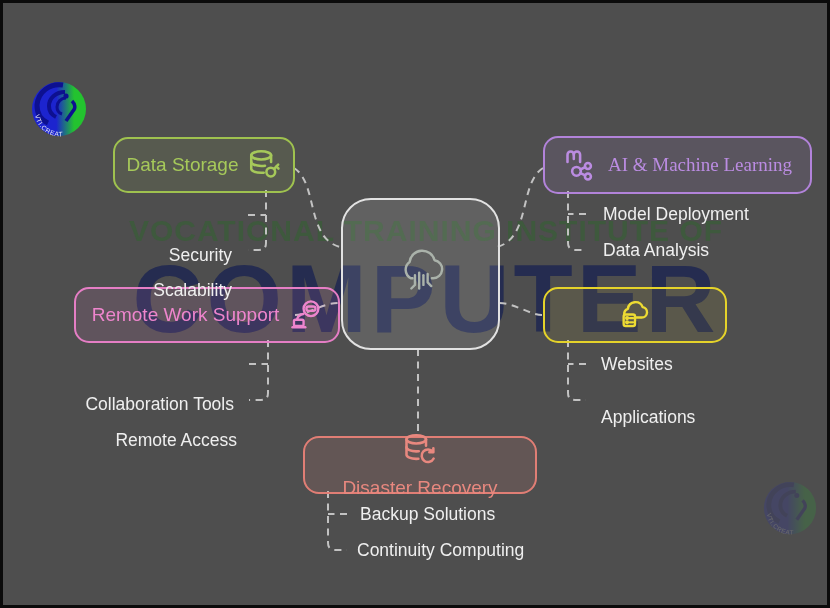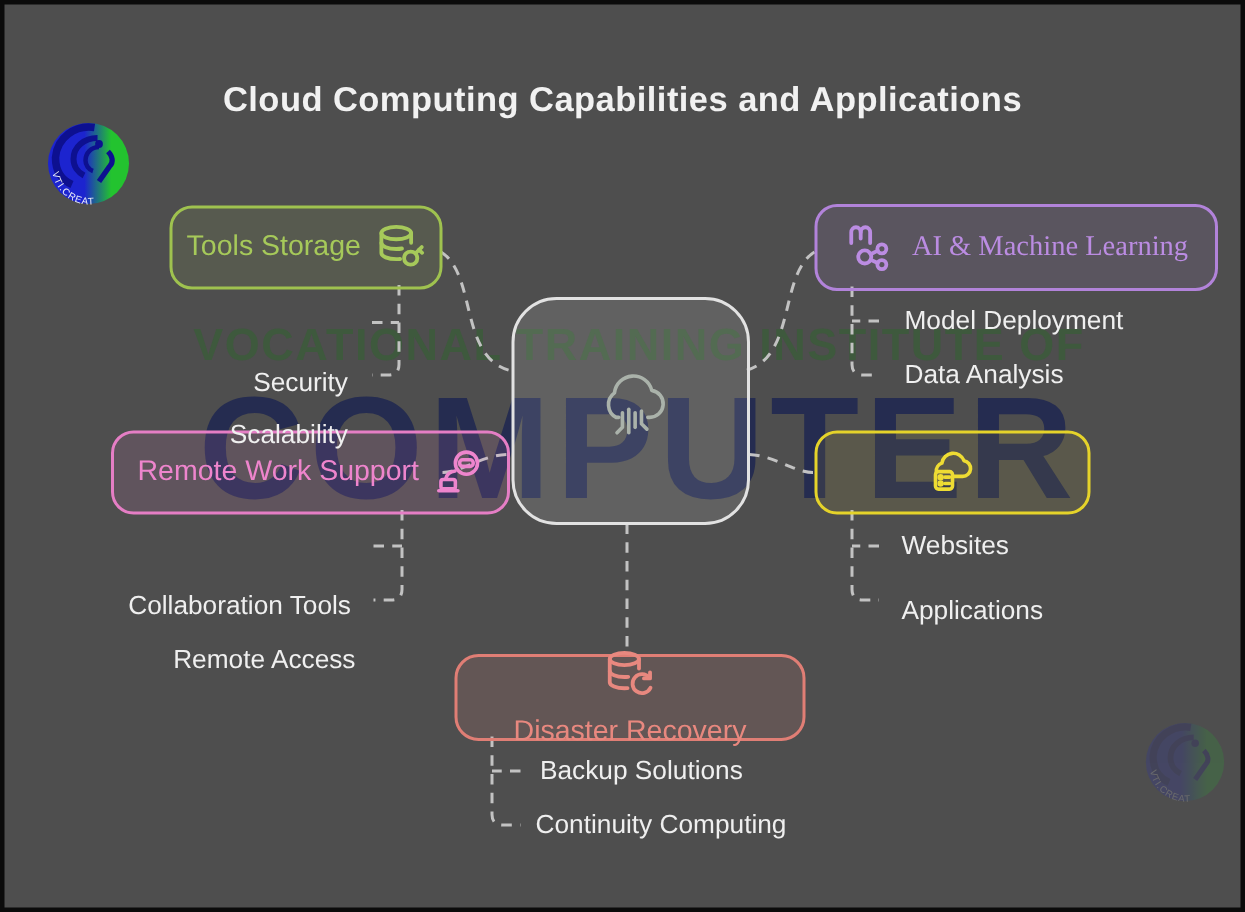--- a/index.html
+++ b/index.html
@@ -39,21 +39,21 @@
   .leaf{position:absolute;color:#efefef;font-size:17.5px;font-weight:500;
     white-space:nowrap;transform:translateY(-50%);z-index:3;}
   .leaf.r{text-align:right;margin-top:40px;}
   .lf-security{right:595px;top:212px;}
   .lf-scalability{right:595px;top:247px;}
   .lf-model{left:600px;top:211px;}
   .lf-analysis{left:600px;top:247px;}
   .lf-collab{right:593px;top:361px;}
   .lf-remote{right:590px;top:397px;}
   .lf-websites{left:598px;top:361px;}
-  .lf-apps{left:598px;top:404px;}
+  .lf-apps{left:598px;top:414px;}
   .lf-backup{left:357px;top:511px;}
   .lf-continuity{left:354px;top:547px;}
   
   .logo-main{position:absolute;left:26px;top:77px;width:60px;height:62px;z-index:4;}
   .logo-faint{position:absolute;left:758px;top:477px;width:58px;height:60px;opacity:.17;z-index:1;}
 </style>
 </head>
 <body>
 
 <div class="canvas">
@@ -80,21 +80,20 @@
       <path d="M344 511 H325"></path>
 
       <path d="M291 165 C315 180 303 235 337 244"></path>
       <path d="M540 165 C516 180 528 235 494 244"></path>
       <path d="M292 312 C305 312 320 299 338 300"></path>
       <path d="M539 312 C526 312 511 299 493 300"></path>
       <path d="M415 346 V431"></path>
     </g>
   </svg>
 
-  <div class="title">Cloud Computing Capabilities and Applications</div>
 
   <div class="logo-main">
     <svg viewBox="0 0 60 62" width="60" height="62">
       <defs>
         <linearGradient id="lg1" x1="0" y1="0" x2="1" y2="0">
           <stop offset="0.45" stop-color="#1c24cf"></stop>
             <stop offset="0.78" stop-color="#23c32f"></stop>
         </linearGradient>
       </defs>
       <circle cx="30" cy="29" r="27" fill="url(#lg1)"></circle>
@@ -134,21 +133,21 @@
     <svg viewBox="0 0 48 48" width="62" height="58" fill="none" stroke="#aab2aa" stroke-width="2" stroke-linecap="round" stroke-linejoin="round">
       <path d="M33 27.5h1a7.5 7.5 0 0 0 1.2-14.9A10.5 10.5 0 0 0 14.6 14 8 8 0 0 0 15.5 27.5H17"></path>
       <path d="M19 25v8l-3 3"></path>
       <path d="M22.5 23v13"></path>
       <path d="M26 25v8"></path>
       <path d="M29.5 24v7l3 3"></path>
     </svg>
   </div>
 
   <div class="node b-ds">
-    <span>Tools Storage</span>
+    <span>Data Storage</span>
     <svg viewBox="0 0 24 24" width="34" height="34" fill="none" stroke="currentColor" stroke-width="1.8" stroke-linecap="round" stroke-linejoin="round">
       <ellipse cx="10" cy="5.2" rx="7" ry="2.9"></ellipse>
       <path d="M3 5.2v4.6c0 1.6 3.1 2.9 7 2.9 1 0 1.9-.08 2.7-.23"></path>
       <path d="M17 5.2v4.6"></path>
       <path d="M3 9.8v4.8c0 1.6 3.1 2.9 7 2.9.6 0 1.2-.03 1.8-.09"></path>
       <circle cx="16.8" cy="17" r="3.1"></circle>
       <path d="M19.1 14.7 22 11.8"></path>
       <path d="M20.7 13.1l1.5 1.4"></path>
     </svg>
   </div>

